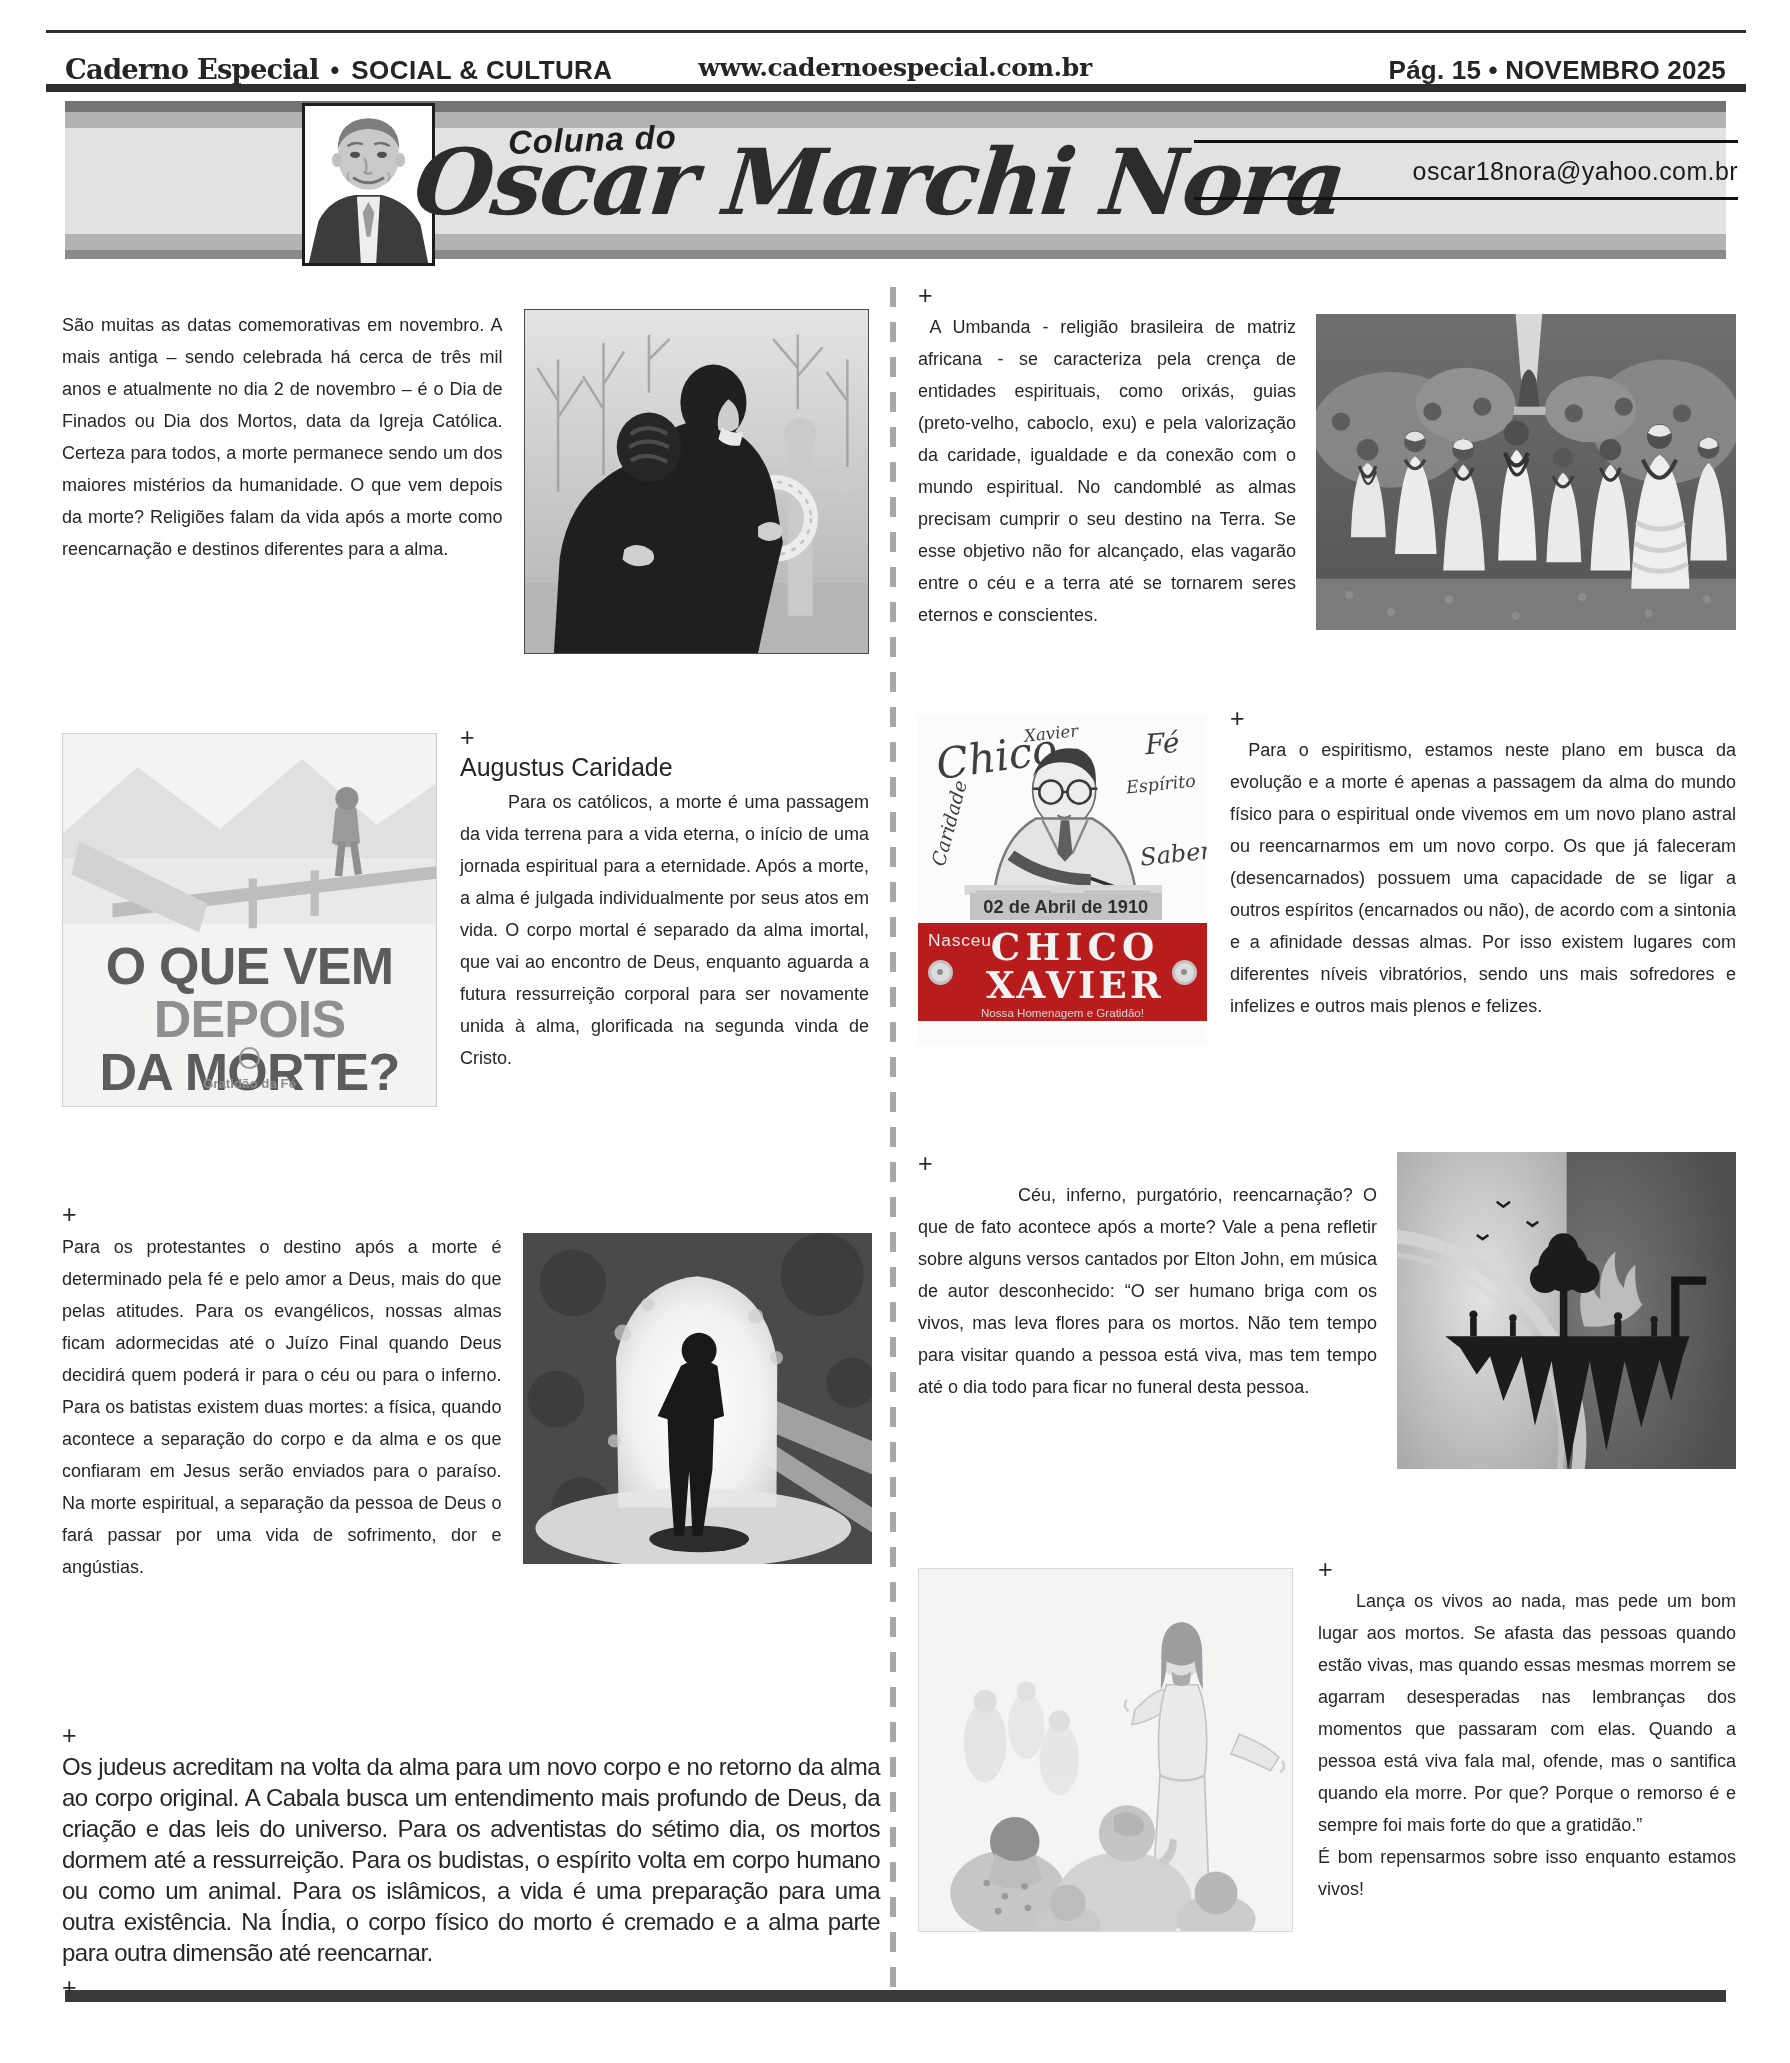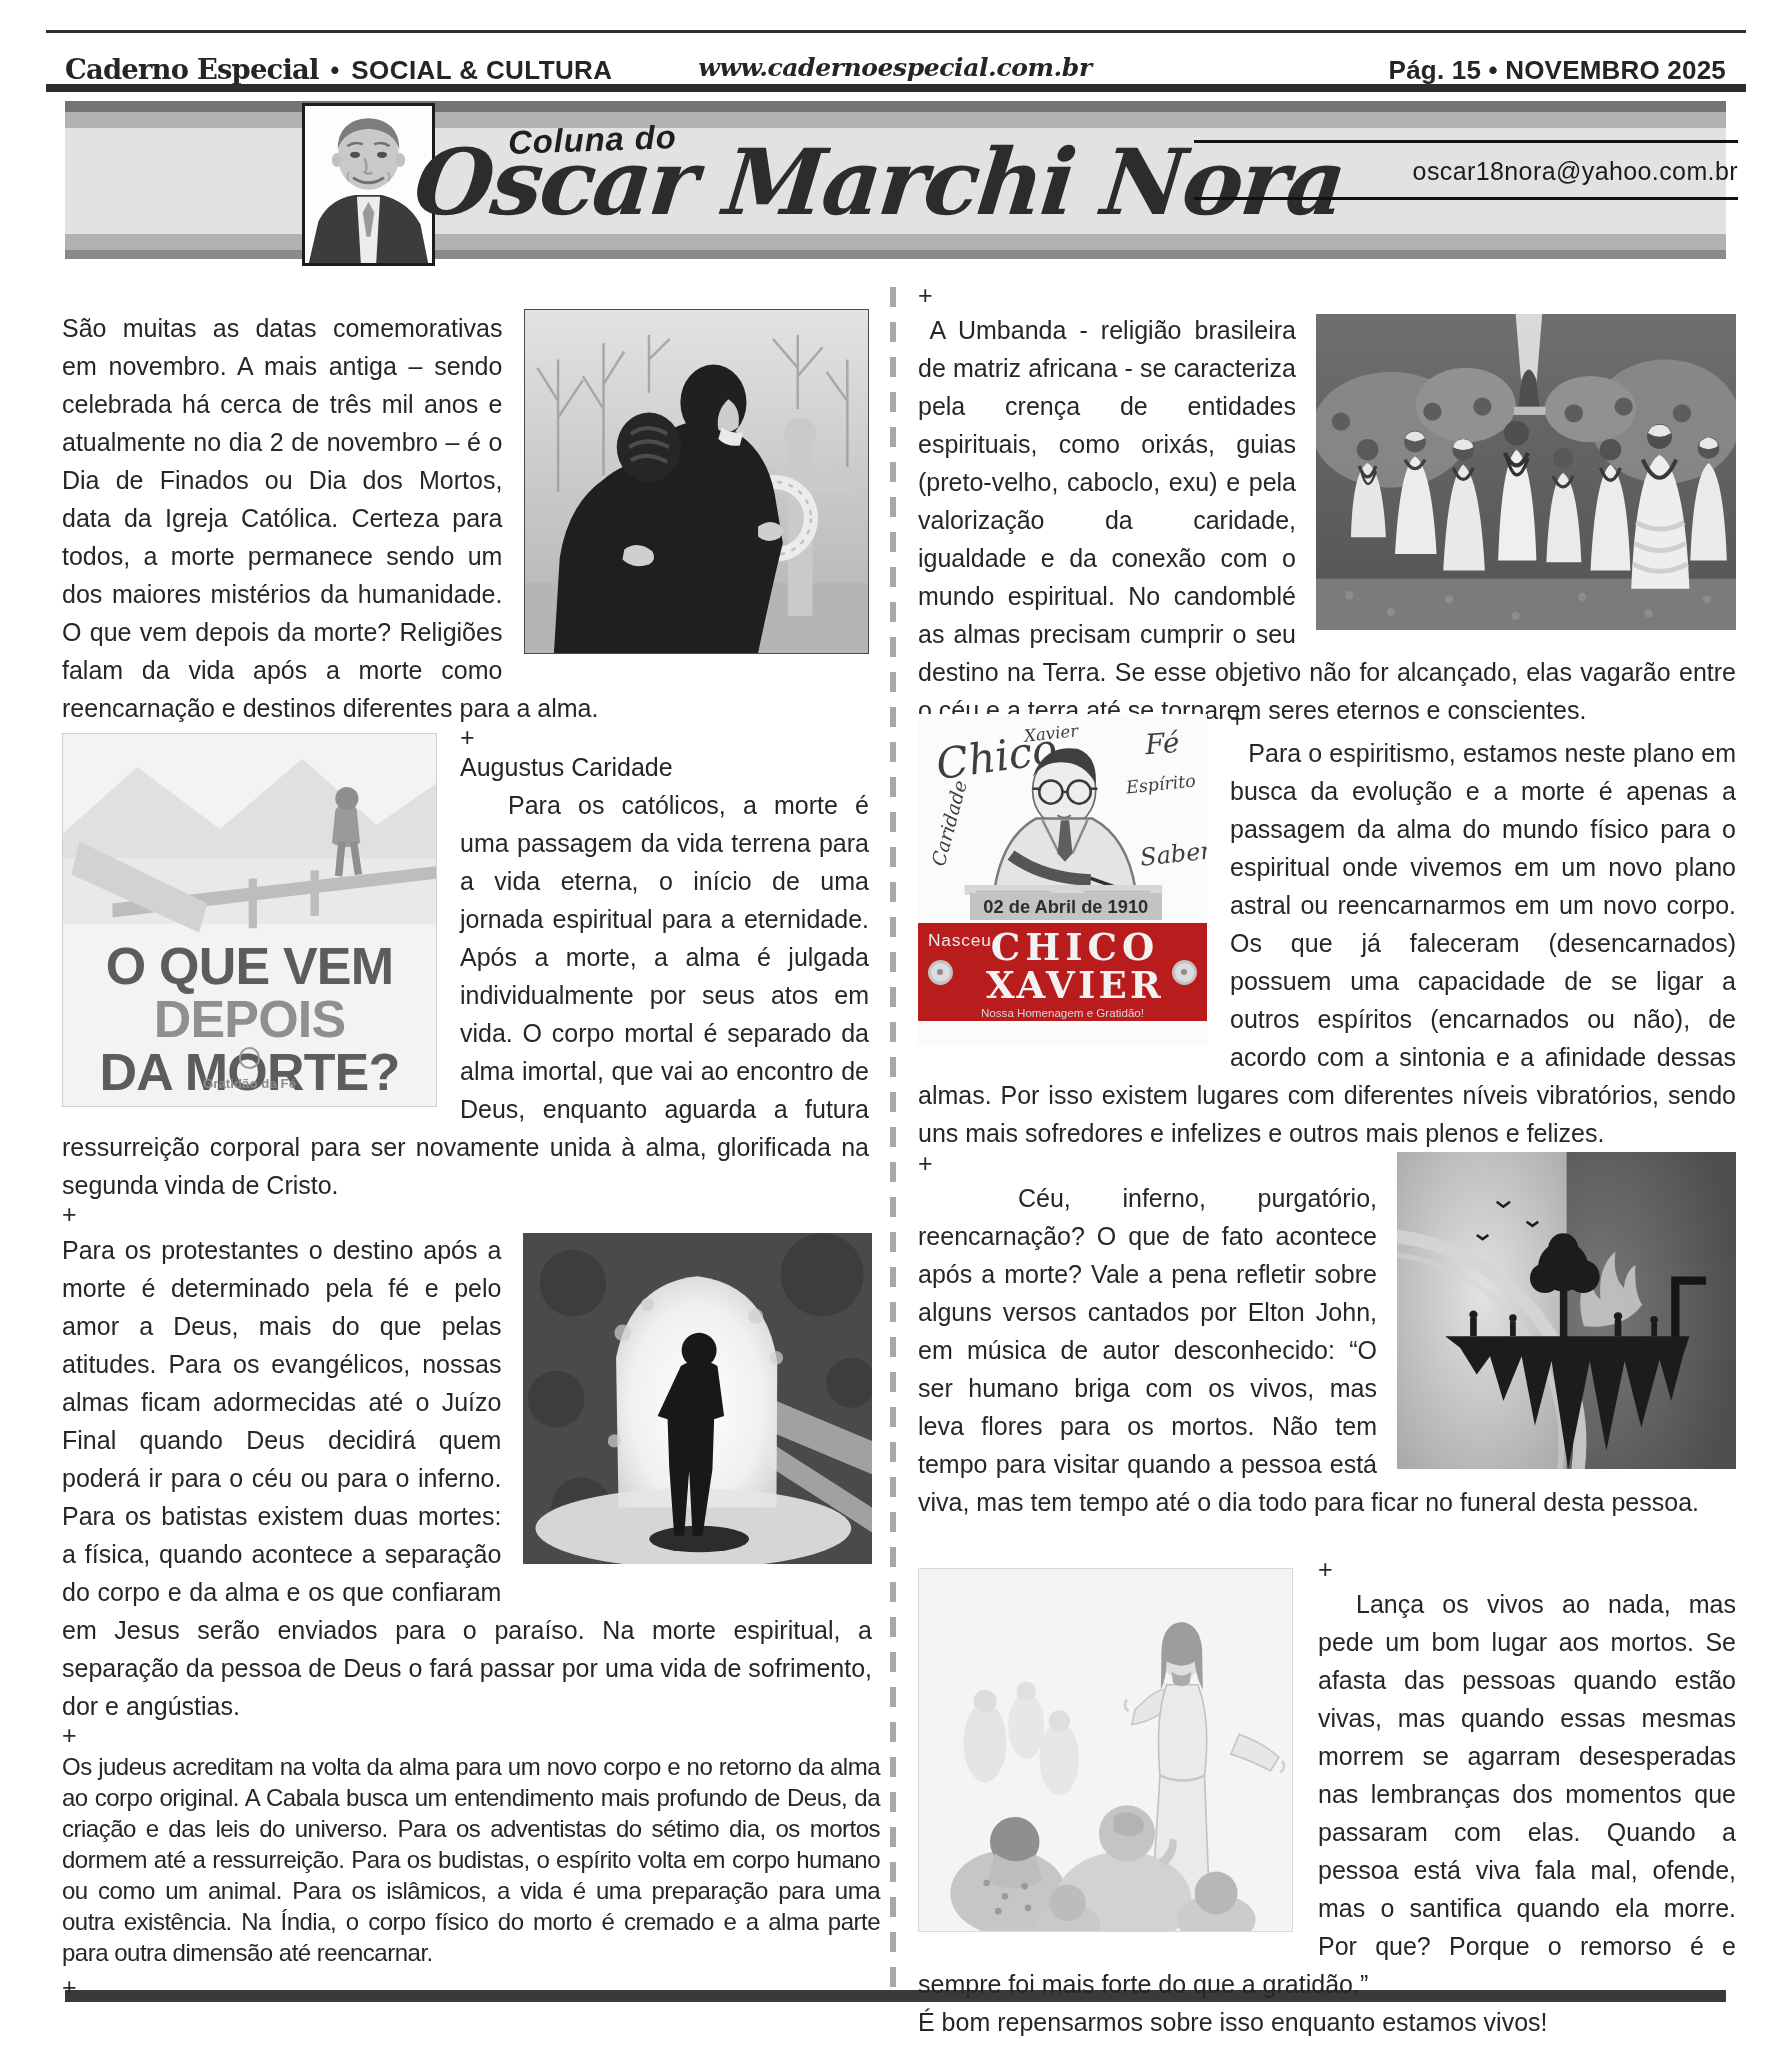--- a/index.html
+++ b/index.html
@@ -7,38 +7,38 @@
         font-family:"Liberation Sans",sans-serif;color:#252525;}
   .abs{position:absolute;}
   .rule{background:#2e2e2e;}
   
   #brand{left:65px;top:53px;white-space:nowrap;}
   #brand .ed{font-family:"DejaVu Serif",serif;font-weight:bold;font-size:27.4px;letter-spacing:-0.8px;}
   #brand .sep{font-size:25px;font-weight:bold;margin:0 8.3px;}
   #brand .cat{font-weight:bold;font-size:26px;letter-spacing:0.4px;}
   #site{left:0;right:0;top:53px;text-align:center;}
   #site span{font-family:"DejaVu Serif",serif;font-weight:bold;font-size:25px;letter-spacing:-0.4px;
-             border-bottom:2.5px solid #1d1d1d;padding-bottom:2.5px;font-style:italic;}
+             border-bottom:2.5px solid #1d1d1d;padding-bottom:2.5px;}
   #pageinfo{right:64px;top:55px;font-weight:bold;font-size:26px;letter-spacing:0.2px;}
   
   #banner{left:65px;top:101px;width:1661px;height:158px;
     background:linear-gradient(180deg,#747474 0 10.8px,#b2b2b2 10.8px 26.6px,#e2e2e2 26.6px 133px,#b2b2b2 133px 149px,#8a8a8a 149px 158px);}
   #photo{left:302px;top:103px;width:133px;height:163px;background:#fff;border:3.3px solid #1c1c1c;
          box-sizing:border-box;padding:3.3px 7.5px;}
   #kicker{left:508px;top:121px;font-size:33px;font-weight:bold;font-style:italic;letter-spacing:0.8px;
           transform:rotate(-2deg);color:#1e1e1e;}
   #colname{left:415px;top:116px;width:764px;text-align:center;font-family:"DejaVu Serif",serif;
            font-style:italic;font-weight:700;font-size:91px;line-height:133px;letter-spacing:-2.5px;
            color:#2c2c2c;transform:skewX(-6deg);white-space:nowrap;}
   #emailbox{left:1194px;top:140px;width:544px;}
   #emailbox .eline{height:3.3px;background:#111;}
   #emailbox .etext{text-align:right;font-size:25px;letter-spacing:0.4px;padding:13.3px 0 11.6px;color:#1b1b1b;}
   
   .plusline{font-size:25px;line-height:28px;color:#2a2a2a;}
-  .para{font-size:25px;line-height:38px;text-align:justify;color:#262626;}
+  .para{font-size:18px;line-height:32px;text-align:justify;color:#262626;}
   .sec{position:absolute;}
   #divider{left:890px;top:287px;width:5.8px;height:1701px;
     background:repeating-linear-gradient(180deg,#a8a8a8 0 20px,transparent 20px 35px);}
   #bottombar{left:65px;top:1990px;width:1661px;height:11.6px;background:#3a3a3a;}
   .ph{position:relative;overflow:hidden;background:#dcdcdc;}
   .ph svg{position:absolute;left:0;top:0;width:100%;height:100%;display:block;}
   
   #sec-intro{left:62px;top:297px;width:807px;}
   #img-mourning{float:right;width:345px;height:345px;margin:11.6px 0 8.3px 21.6px;border:1.7px solid #4a4a4a;box-sizing:border-box;}
   #sec-catholic{left:62px;top:723px;width:807px;}

